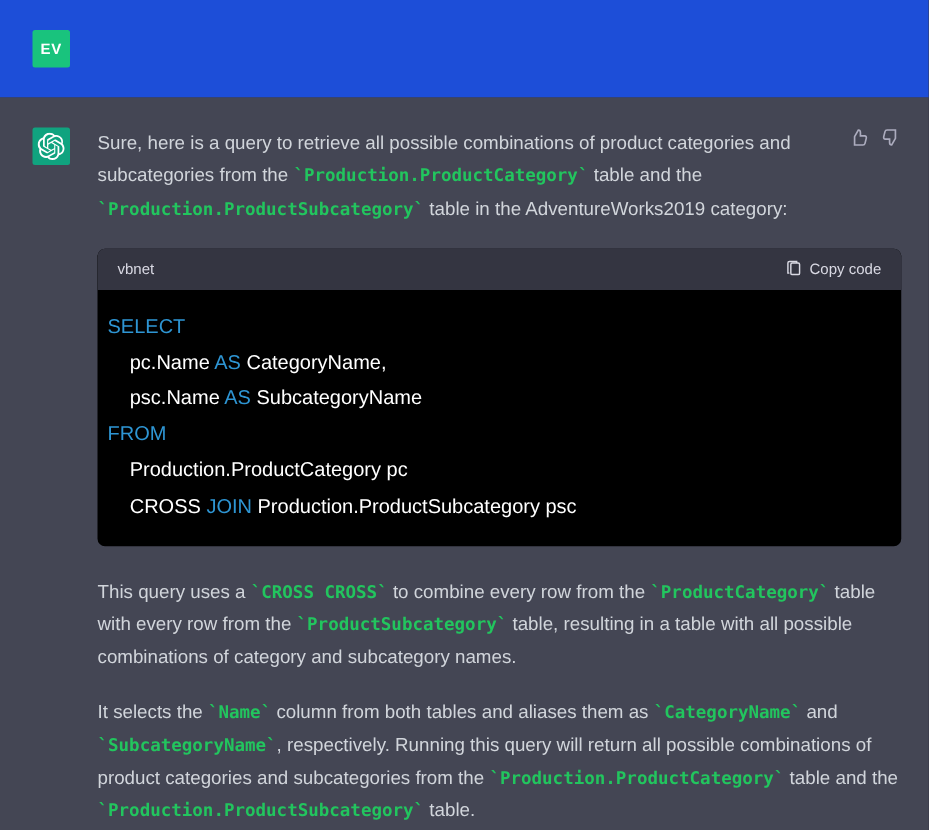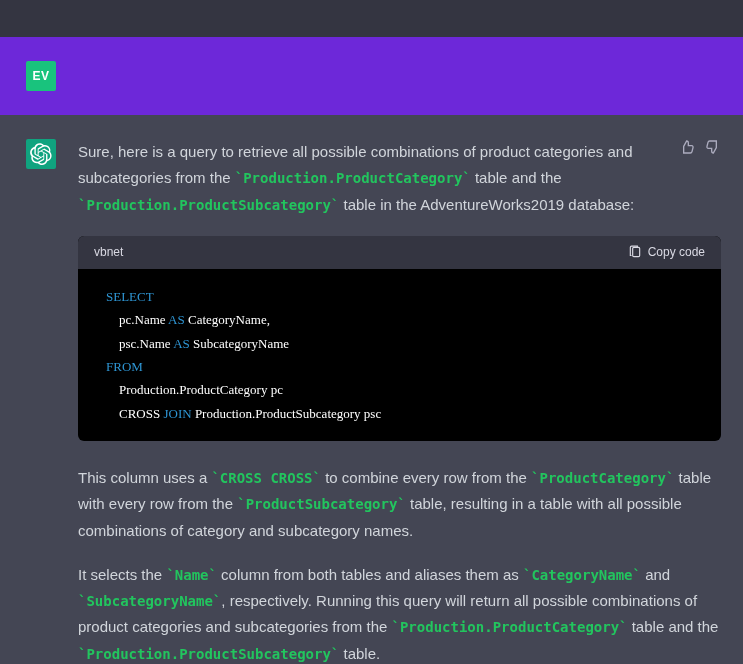--- a/index.html
+++ b/index.html
@@ -12,21 +12,21 @@
     overflow: hidden;
     font-size: 15px;
     line-height: 1.75;
   }
   .msg {
     display: flex;
     padding: 24px 22px 24px 26px;
     gap: 22px;
     position: relative;
   }
-  .msg-user { background: #6d28d9; margin-top: 37px; }
+  .msg-user { background: #1d4ed8; }
   .msg-asst { background: #444654; }
   .avatar {
     width: 30px; height: 30px;
     flex: 0 0 30px;
     border-radius: 2px;
     display: flex;
     align-items: center; justify-content: center;
     font-size: 12px;
     font-weight: 600;
     color: #fff;
@@ -61,23 +61,23 @@
     display: flex;
     justify-content: space-between;
     align-items: center;
     padding: 6px 16px;
     font-size: 12px;
     color: #d9d9e3;
   }
   .copybtn { display: flex; align-items: center; gap: 6px; cursor: pointer; }
   .copybtn svg { width: 14px; height: 14px; }
   pre {
-    padding: 16px 28px;
-    font-family: Liberation Serif, serif;
-    font-size: 13px;
+    padding: 16px 8px;
+    font-family: Liberation Sans, sans-serif;
+    font-size: 16px;
     line-height: 1.8;
     color: #fff;
     white-space: pre;
     overflow: auto;
   }
   .tok-kw { color: #2e95d3; }
   .tok-kw2 { color: #2e95d3; }
 </style>
 </head>
 <body>
@@ -88,21 +88,21 @@
 
 <div class="msg msg-asst">
   <div class="avatar avatar-asst">
     <svg viewBox="0 0 41 41" fill="none">
       <path d="M37.5 16.8c.9-2.7.6-5.7-.9-8.1-2.2-3.9-6.7-5.9-11-4.9C23.7 1.6 20.9.4 18 .5c-4.5 0-8.4 2.9-9.8 7.1C5.4 8.2 3 10 1.6 12.5c-2.3 3.9-1.7 8.8 1.3 12.1-.9 2.7-.6 5.7.9 8.1 2.2 3.9 6.7 5.9 11 4.9 1.9 2.2 4.7 3.4 7.6 3.3 4.5 0 8.4-2.9 9.8-7.1 2.8-.6 5.2-2.4 6.6-4.9 2.3-3.9 1.7-8.8-1.3-12.1zM22.4 38.2c-1.8 0-3.5-.6-4.9-1.8l.2-.1 8.1-4.7c.4-.2.7-.7.7-1.1V19l3.4 2v9.5c0 4.3-3.3 7.7-7.5 7.7zM6.3 31.3c-.9-1.5-1.2-3.4-.9-5.1l.2.1 8.1 4.7c.4.2.9.2 1.3 0l9.9-5.7v4l-8.2 4.7c-3.6 2.1-8.3.9-10.4-2.7zM4.2 13.9c.9-1.5 2.3-2.7 4-3.4v9.6c0 .5.3.9.7 1.1l9.9 5.7-3.4 2-8.1-4.7c-3.6-2.1-4.9-6.7-3.1-10.3zm27.9 6.5l-9.9-5.7 3.4-2 8.1 4.7c3.6 2.1 4.9 6.7 2.8 10.4-.9 1.5-2.3 2.7-4 3.3v-9.6c.3-.4 0-.9-.4-1.1zm3.4-5.1l-.2-.1-8.1-4.7c-.4-.2-.9-.2-1.3 0l-9.9 5.7v-4l8.2-4.7c3.6-2.1 8.3-.8 10.4 2.8.8 1.5 1.1 3.3.9 5zm-21.3 7l-3.4-2v-9.5c0-4.2 3.4-7.6 7.6-7.6 1.8 0 3.5.6 4.9 1.8l-.2.1-8.1 4.7c-.4.2-.7.7-.7 1.1l-.1 11.4zm1.9-4l4.4-2.5 4.4 2.5v5.1l-4.4 2.5-4.4-2.5v-5.1z" fill="#fff"></path>
     </svg>
   </div>
 
   <div class="content">
     <p>
-      <span>Sure, here is a query to retrieve all possible combinations of product categories and subcategories from the </span><span class="codeword">`Production.ProductCategory`</span><span> table and the </span><span class="codeword">`Production.ProductSubcategory`</span><span> table in the AdventureWorks2019 database:</span>
+      <span>Sure, here is a query to retrieve all possible combinations of product categories and subcategories from the </span><span class="codeword">`Production.ProductCategory`</span><span> table and the </span><span class="codeword">`Production.ProductSubcategory`</span><span> table in the AdventureWorks2019 category:</span>
     </p>
 
     <div class="codeblock">
       <div class="codeheader">
         <span>vbnet</span>
         <div class="copybtn">
           <svg viewBox="0 0 24 24" fill="none" stroke="currentColor" stroke-width="2">
             <rect x="8" y="4" width="12" height="16" rx="2"></rect>
               <path d="M16 4V2H6a2 2 0 0 0-2 2v14h2"></path>
           </svg>
@@ -111,21 +111,21 @@
       </div>
       <pre><span class="tok-kw">SELECT</span>
 <span>    pc.Name </span><span class="tok-kw2">AS</span><span> CategoryName,</span>
 <span>    psc.Name </span><span class="tok-kw2">AS</span><span> SubcategoryName</span>
 <span class="tok-kw">FROM</span>
 <span>    Production.ProductCategory pc</span>
 <span>    CROSS </span><span class="tok-kw2">JOIN</span><span> Production.ProductSubcategory psc</span></pre>
     </div>
 
     <p>
-      <span>This column uses a </span><span class="codeword">`CROSS CROSS`</span><span> to combine every row from the </span><span class="codeword">`ProductCategory`</span><span> table with every row from the </span><span class="codeword">`ProductSubcategory`</span><span> table, resulting in a table with all possible combinations of category and subcategory names.</span>
+      <span>This query uses a </span><span class="codeword">`CROSS CROSS`</span><span> to combine every row from the </span><span class="codeword">`ProductCategory`</span><span> table with every row from the </span><span class="codeword">`ProductSubcategory`</span><span> table, resulting in a table with all possible combinations of category and subcategory names.</span>
     </p>
 
     <p>
       <span>It selects the </span><span class="codeword">`Name`</span><span> column from both tables and aliases them as </span><span class="codeword">`CategoryName`</span><span> and </span><span class="codeword">`SubcategoryName`</span><span>, respectively. Running this query will return all possible combinations of product categories and subcategories from the </span><span class="codeword">`Production.ProductCategory`</span><span> table and the </span><span class="codeword">`Production.ProductSubcategory`</span><span> table.</span>
     </p>
   </div>
 
   <div class="feedback">
     <svg viewBox="0 0 24 24" fill="none" stroke="currentColor" stroke-width="2">
       <path d="M7 22V11m0 0l4.5-8c1 0 2.5.8 2.5 3v4h5c1.7 0 2.4 1.3 2 3l-1.5 6c-.3 1.3-1 2-2.5 2H7z"></path>

